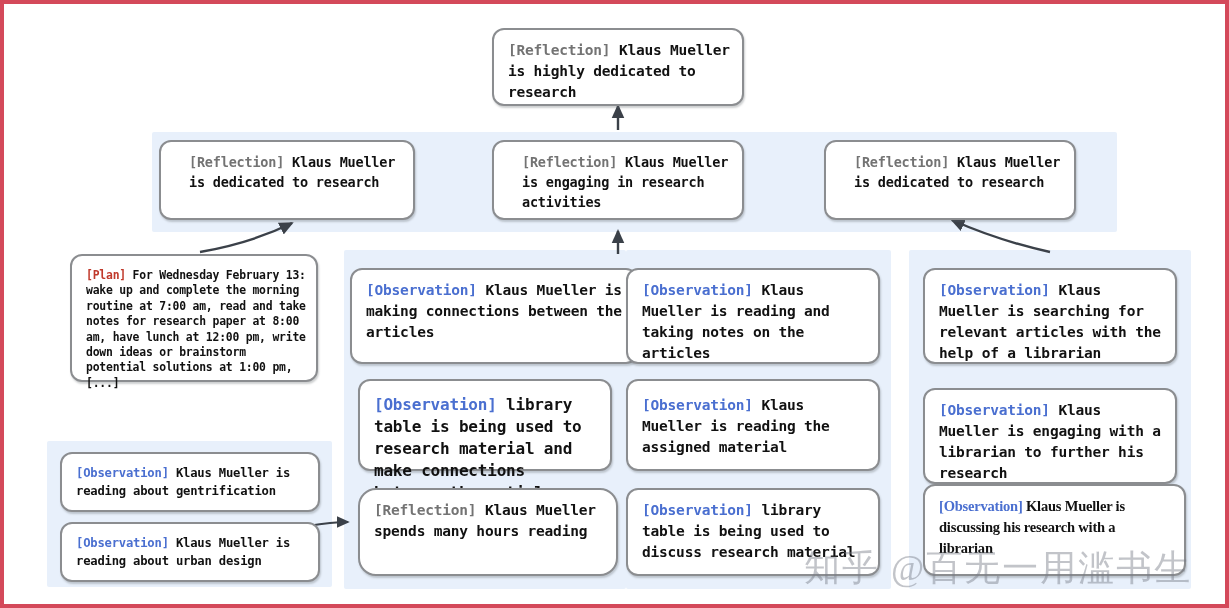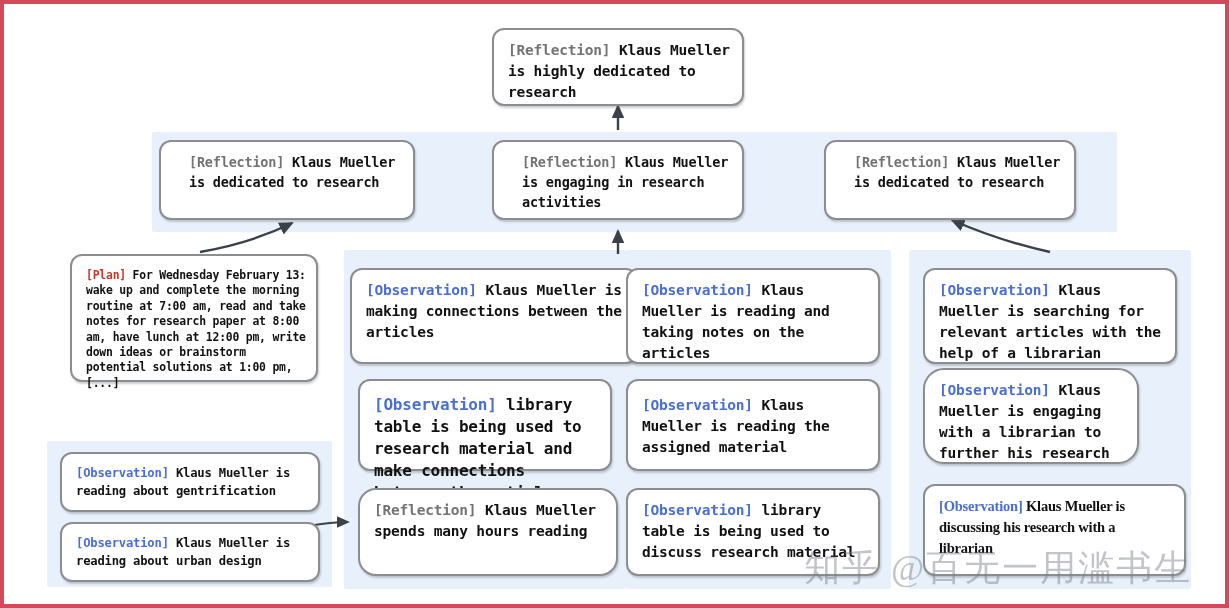--- a/index.html
+++ b/index.html
@@ -153,21 +153,21 @@
   </div>
 
   <div class="node n-obs-big" style="left:622px; top:484px; width:254px; height:88px;">
     <span class="tag tag-observation">[Observation]</span><span> library table is being used to discuss research material</span>
   </div>
 
   <div class="node n-obs-big" style="left:919px; top:264px; width:254px; height:96px;">
     <span class="tag tag-observation">[Observation]</span><span> Klaus Mueller is searching for relevant articles with the help of a librarian</span>
   </div>
 
-  <div class="node n-obs-big" style="left:919px; top:364px; width:216px; height:96px;border-radius:21px;">
+  <div class="node n-obs-big" style="left:919px; top:384px; width:254px; height:96px;">
     <span class="tag tag-observation">[Observation]</span><span> Klaus Mueller is engaging with a librarian to further his research</span>
   </div>
 
   <div class="node n-obs-big" style="left:919px; top:480px; width:263px; height:92px;font-family:Liberation Serif, serif;">
     <span class="tag tag-observation">[Observation]</span><span> Klaus Mueller is discussing his research with a librarian</span>
   </div>
 
   <div class="watermark">知乎 @百无一用滥书生</div>
 
 </div>

